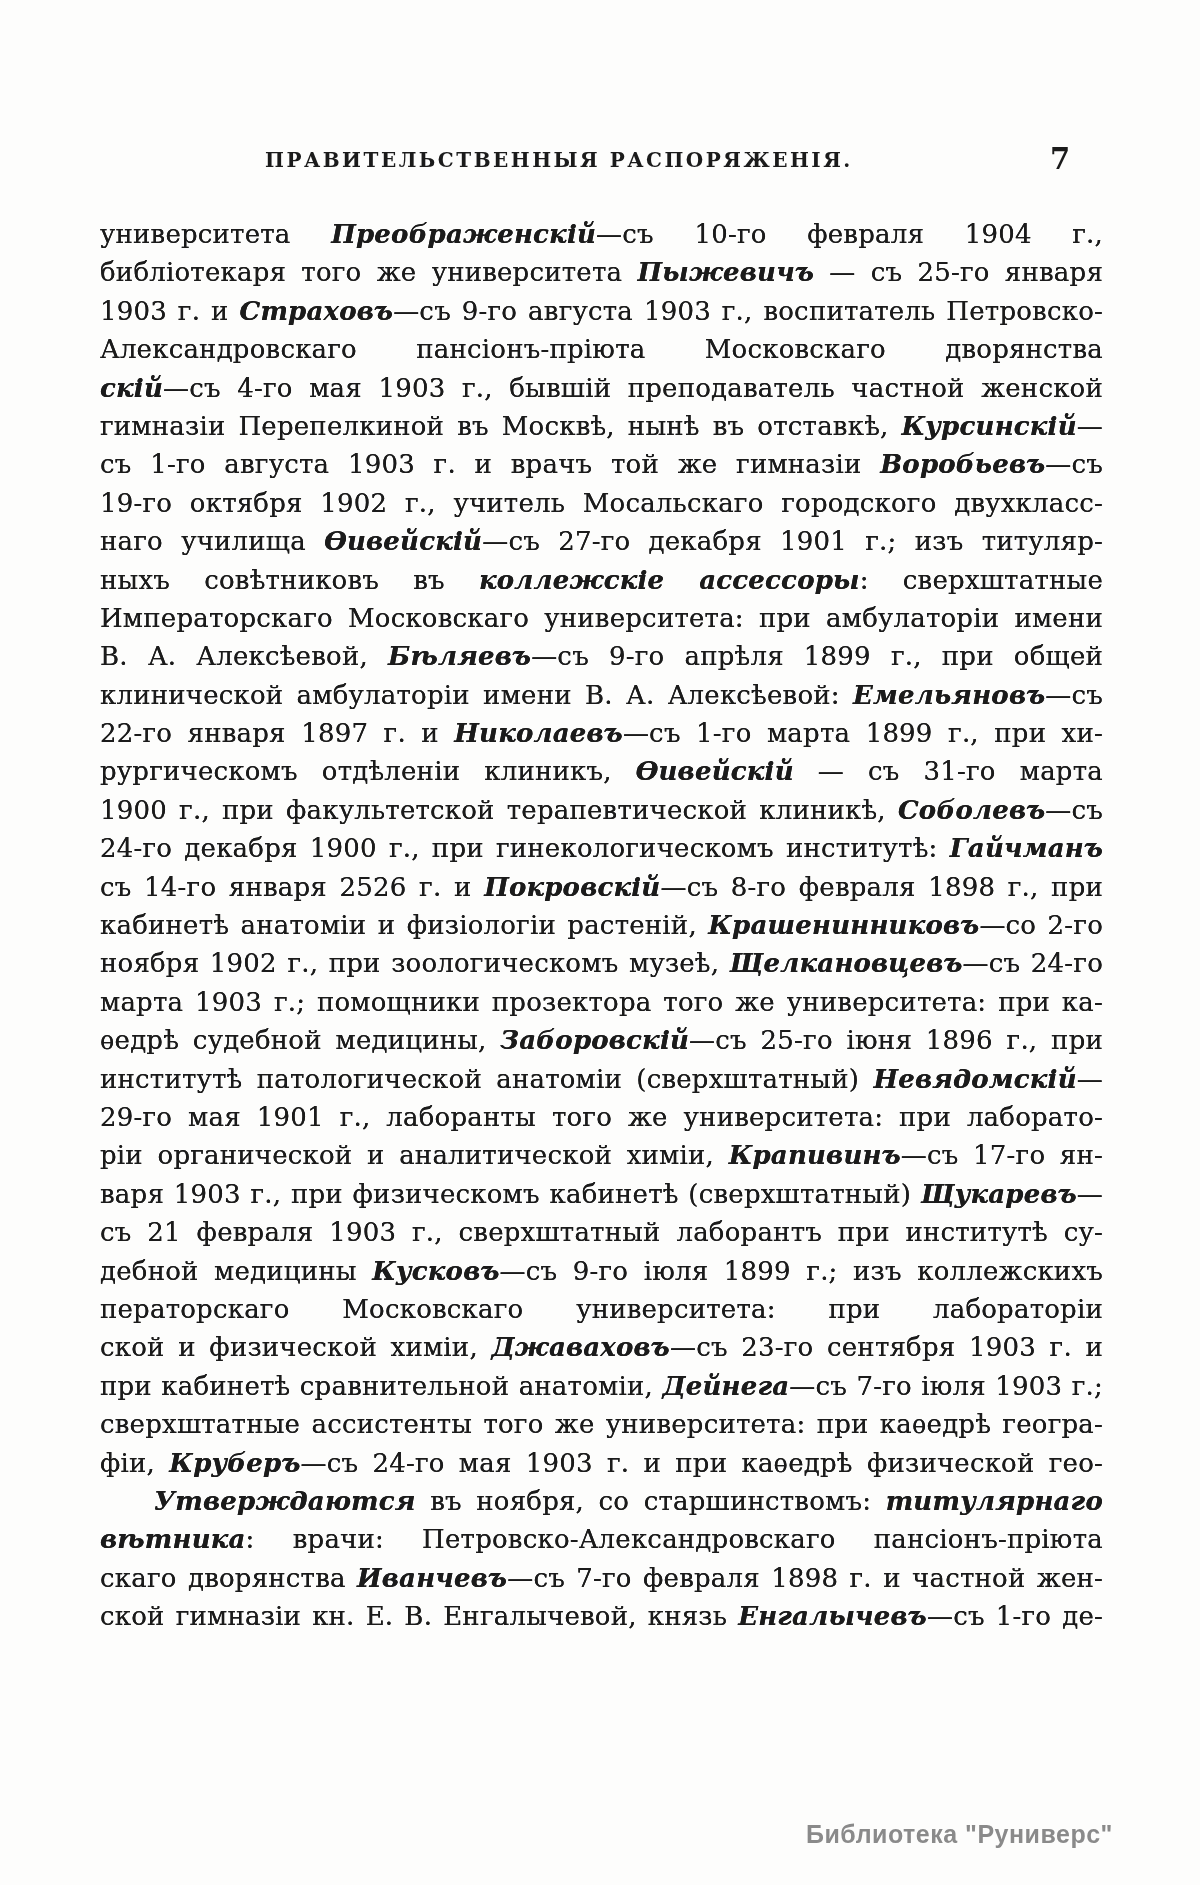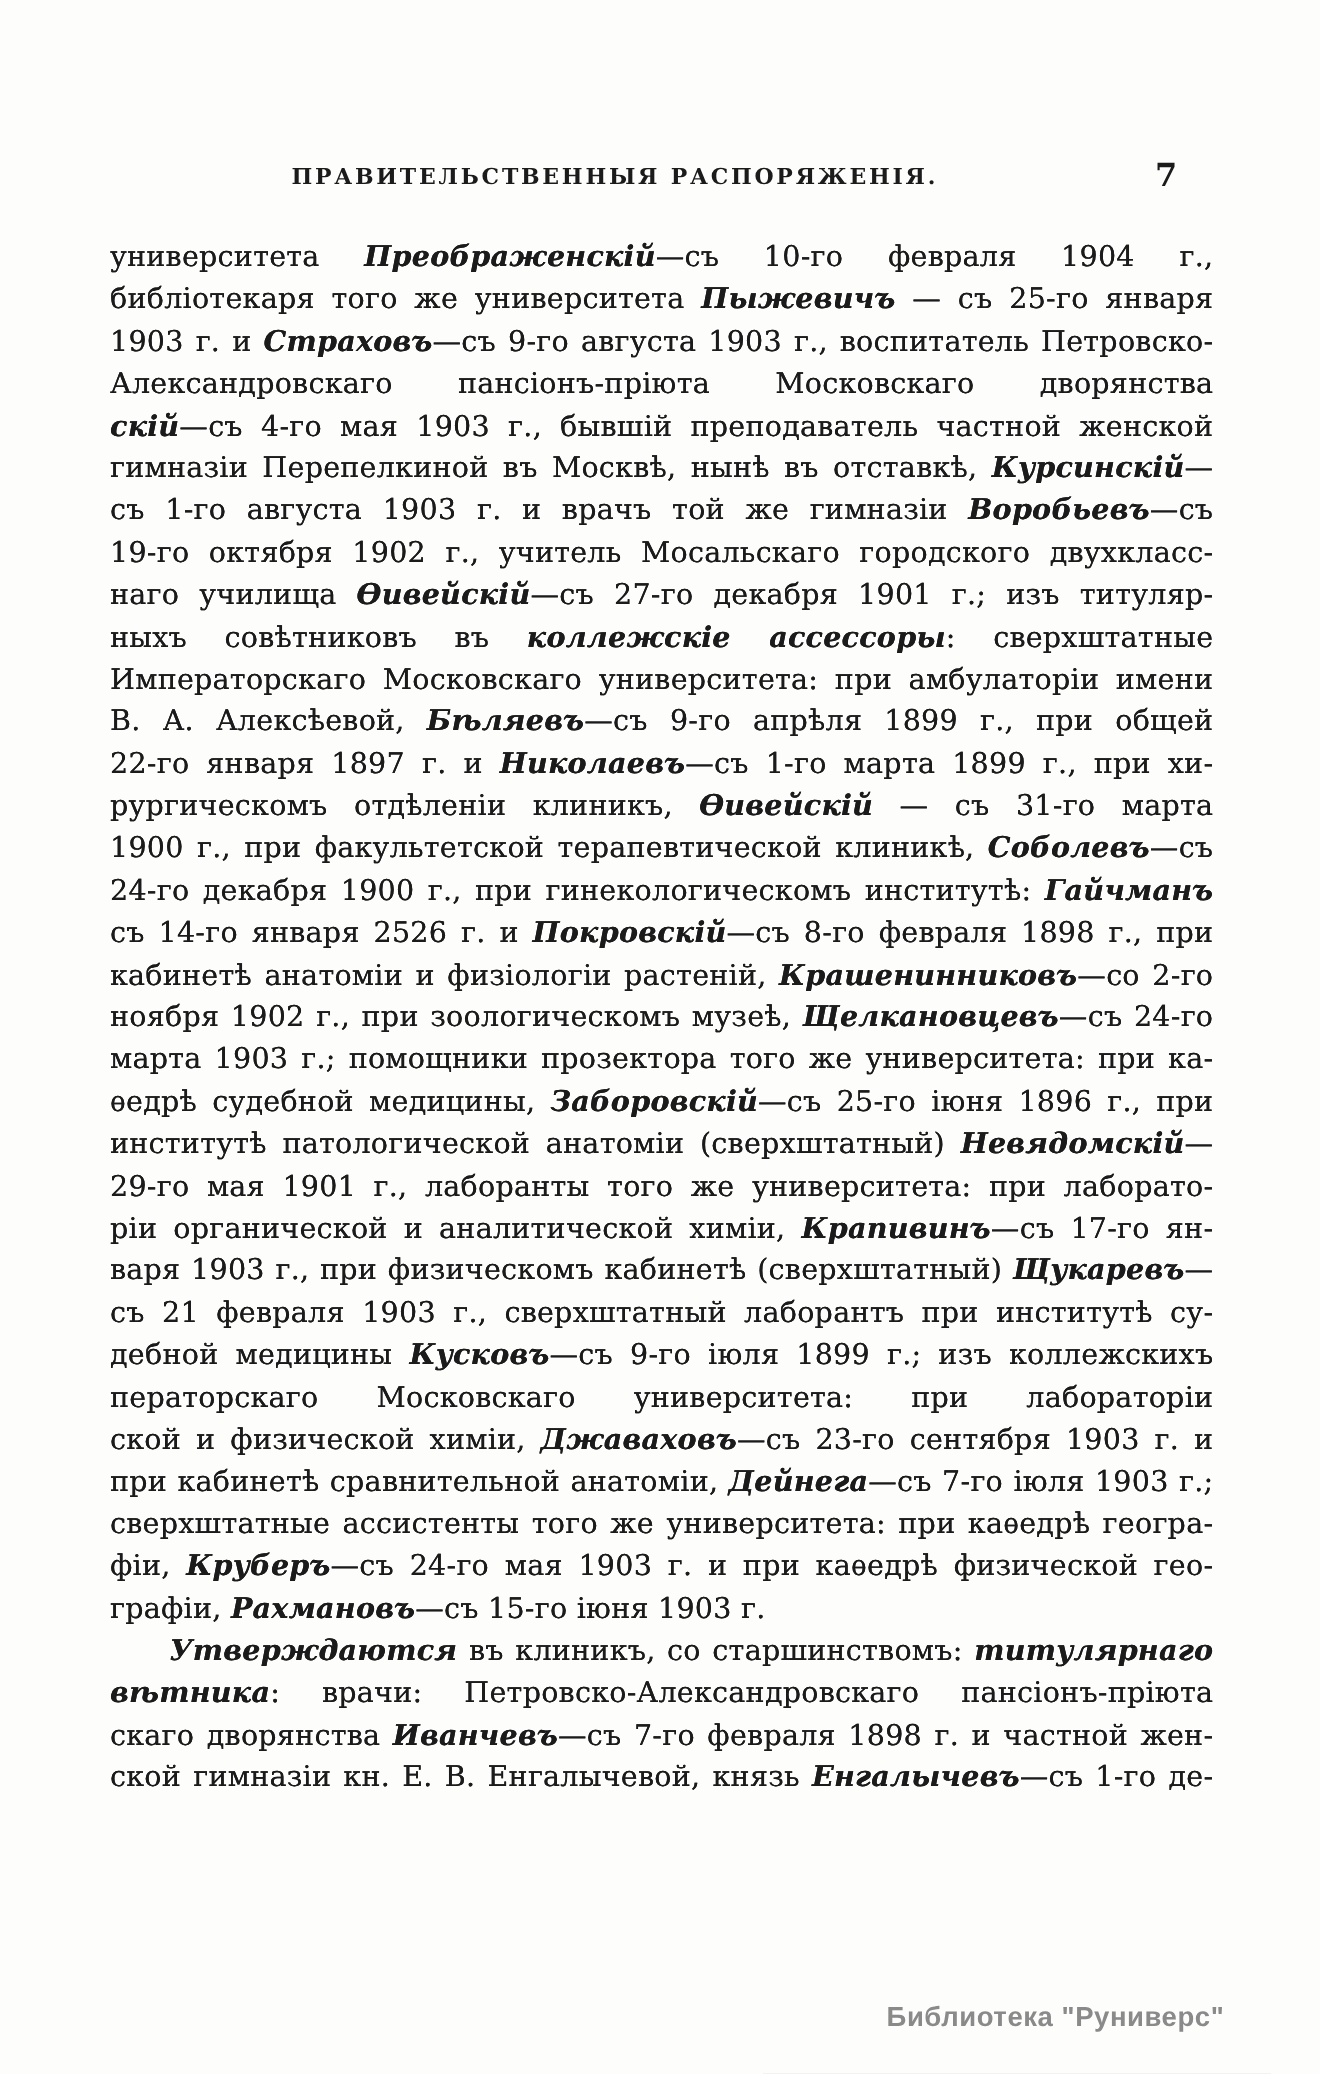--- a/index.html
+++ b/index.html
@@ -67,40 +67,40 @@
       <div class="line"><span>1903 г. и </span><i>Страховъ</i><span>—съ 9-го августа 1903 г., воспитатель Петровско-</span></div>
       <div class="line"><span>Александровскаго пансіонъ-пріюта Московскаго дворянства </span><i>Шклярев-</i></div>
       <div class="line"><i>скій</i><span>—съ 4-го мая 1903 г., бывшій преподаватель частной женской</span></div>
       <div class="line"><span>гимназіи Перепелкиной въ Москвѣ, нынѣ въ отставкѣ, </span><i>Курсинскій</i><span>—</span></div>
       <div class="line"><span>съ 1-го августа 1903 г. и врачъ той же гимназіи </span><i>Воробьевъ</i><span>—съ</span></div>
       <div class="line"><span>19-го октября 1902 г., учитель Мосальскаго городского двухкласс-</span></div>
       <div class="line"><span>наго училища </span><i>Ѳивейскій</i><span>—съ 27-го декабря 1901 г.; изъ титуляр-</span></div>
       <div class="line"><span>ныхъ совѣтниковъ въ </span><i>коллежскіе ассессоры</i><span>: сверхштатные ассистенты</span></div>
       <div class="line"><span>Императорскаго Московскаго университета: при амбулаторіи имени</span></div>
       <div class="line"><span>В. А. Алексѣевой, </span><i>Бѣляевъ</i><span>—съ 9-го апрѣля 1899 г., при общей</span></div>
+      <div class="line"><span>клинической амбулаторіи имени В. А. Алексѣевой: </span><i>Емельяновъ</i><span>—съ</span></div>
       <div class="line"><span>22-го января 1897 г. и </span><i>Николаевъ</i><span>—съ 1-го марта 1899 г., при хи-</span></div>
       <div class="line"><span>рургическомъ отдѣленіи клиникъ, </span><i>Ѳивейскій</i><span> — съ 31-го марта</span></div>
       <div class="line"><span>1900 г., при факультетской терапевтической клиникѣ, </span><i>Соболевъ</i><span>—съ</span></div>
       <div class="line"><span>24-го декабря 1900 г., при гинекологическомъ институтѣ: </span><i>Гайчманъ</i><span>—</span></div>
       <div class="line"><span>съ 14-го января 2526 г. и </span><i>Покровскій</i><span>—съ 8-го февраля 1898 г., при</span></div>
       <div class="line"><span>кабинетѣ анатоміи и физіологіи растеній, </span><i>Крашенинниковъ</i><span>—со 2-го</span></div>
       <div class="line"><span>ноября 1902 г., при зоологическомъ музеѣ, </span><i>Щелкановцевъ</i><span>—съ 24-го</span></div>
       <div class="line"><span>марта 1903 г.; помощники прозектора того же университета: при ка-</span></div>
       <div class="line"><span>ѳедрѣ судебной медицины, </span><i>Заборовскій</i><span>—съ 25-го іюня 1896 г., при</span></div>
       <div class="line"><span>институтѣ патологической анатоміи (сверхштатный) </span><i>Невядомскій</i><span>—съ</span></div>
       <div class="line"><span>29-го мая 1901 г., лаборанты того же университета: при лаборато-</span></div>
       <div class="line"><span>ріи органической и аналитической химіи, </span><i>Крапивинъ</i><span>—съ 17-го ян-</span></div>
       <div class="line"><span>варя 1903 г., при физическомъ кабинетѣ (сверхштатный) </span><i>Щукаревъ</i><span>—</span></div>
       <div class="line"><span>съ 21 февраля 1903 г., сверхштатный лаборантъ при институтѣ су-</span></div>
       <div class="line"><span>дебной медицины </span><i>Кусковъ</i><span>—съ 9-го іюля 1899 г.; изъ коллежскихъ</span></div>
       <div class="line"><span>ператорскаго Московскаго университета: при лабораторіи неорганиче-</span></div>
       <div class="line"><span>ской и физической химіи, </span><i>Джаваховъ</i><span>—съ 23-го сентября 1903 г. и</span></div>
       <div class="line"><span>при кабинетѣ сравнительной анатоміи, </span><i>Дейнега</i><span>—съ 7-го іюля 1903 г.;</span></div>
       <div class="line"><span>сверхштатные ассистенты того же университета: при каѳедрѣ геогра-</span></div>
       <div class="line"><span>фіи, </span><i>Круберъ</i><span>—съ 24-го мая 1903 г. и при каѳедрѣ физической гео-</span></div>
-      <div class="line flush"><span>графіи, </span><i>Рахмановъ</i><span>—съ 15-го іюня 1903 г.</span></div>
-      <div class="line indent"><i>Утверждаются</i><span> въ клиникъ, со старшинствомъ: </span><i>титулярнаго со-</i></div>
+      <div class="line indent"><i>Утверждаются</i><span> въ ноября, со старшинствомъ: </span><i>титулярнаго со-</i></div>
       <div class="line"><i>вѣтника</i><span>: врачи: Петровско-Александровскаго пансіонъ-пріюта Москов-</span></div>
       <div class="line"><span>скаго дворянства </span><i>Иванчевъ</i><span>—съ 7-го февраля 1898 г. и частной жен-</span></div>
       <div class="line"><span>ской гимназіи кн. Е. В. Енгалычевой, князь </span><i>Енгалычевъ</i><span>—съ 1-го де-</span></div>
     </div>
   <div class="watermark">Библиотека "Руниверс"</div>
 </div>
 
 </body></html>

